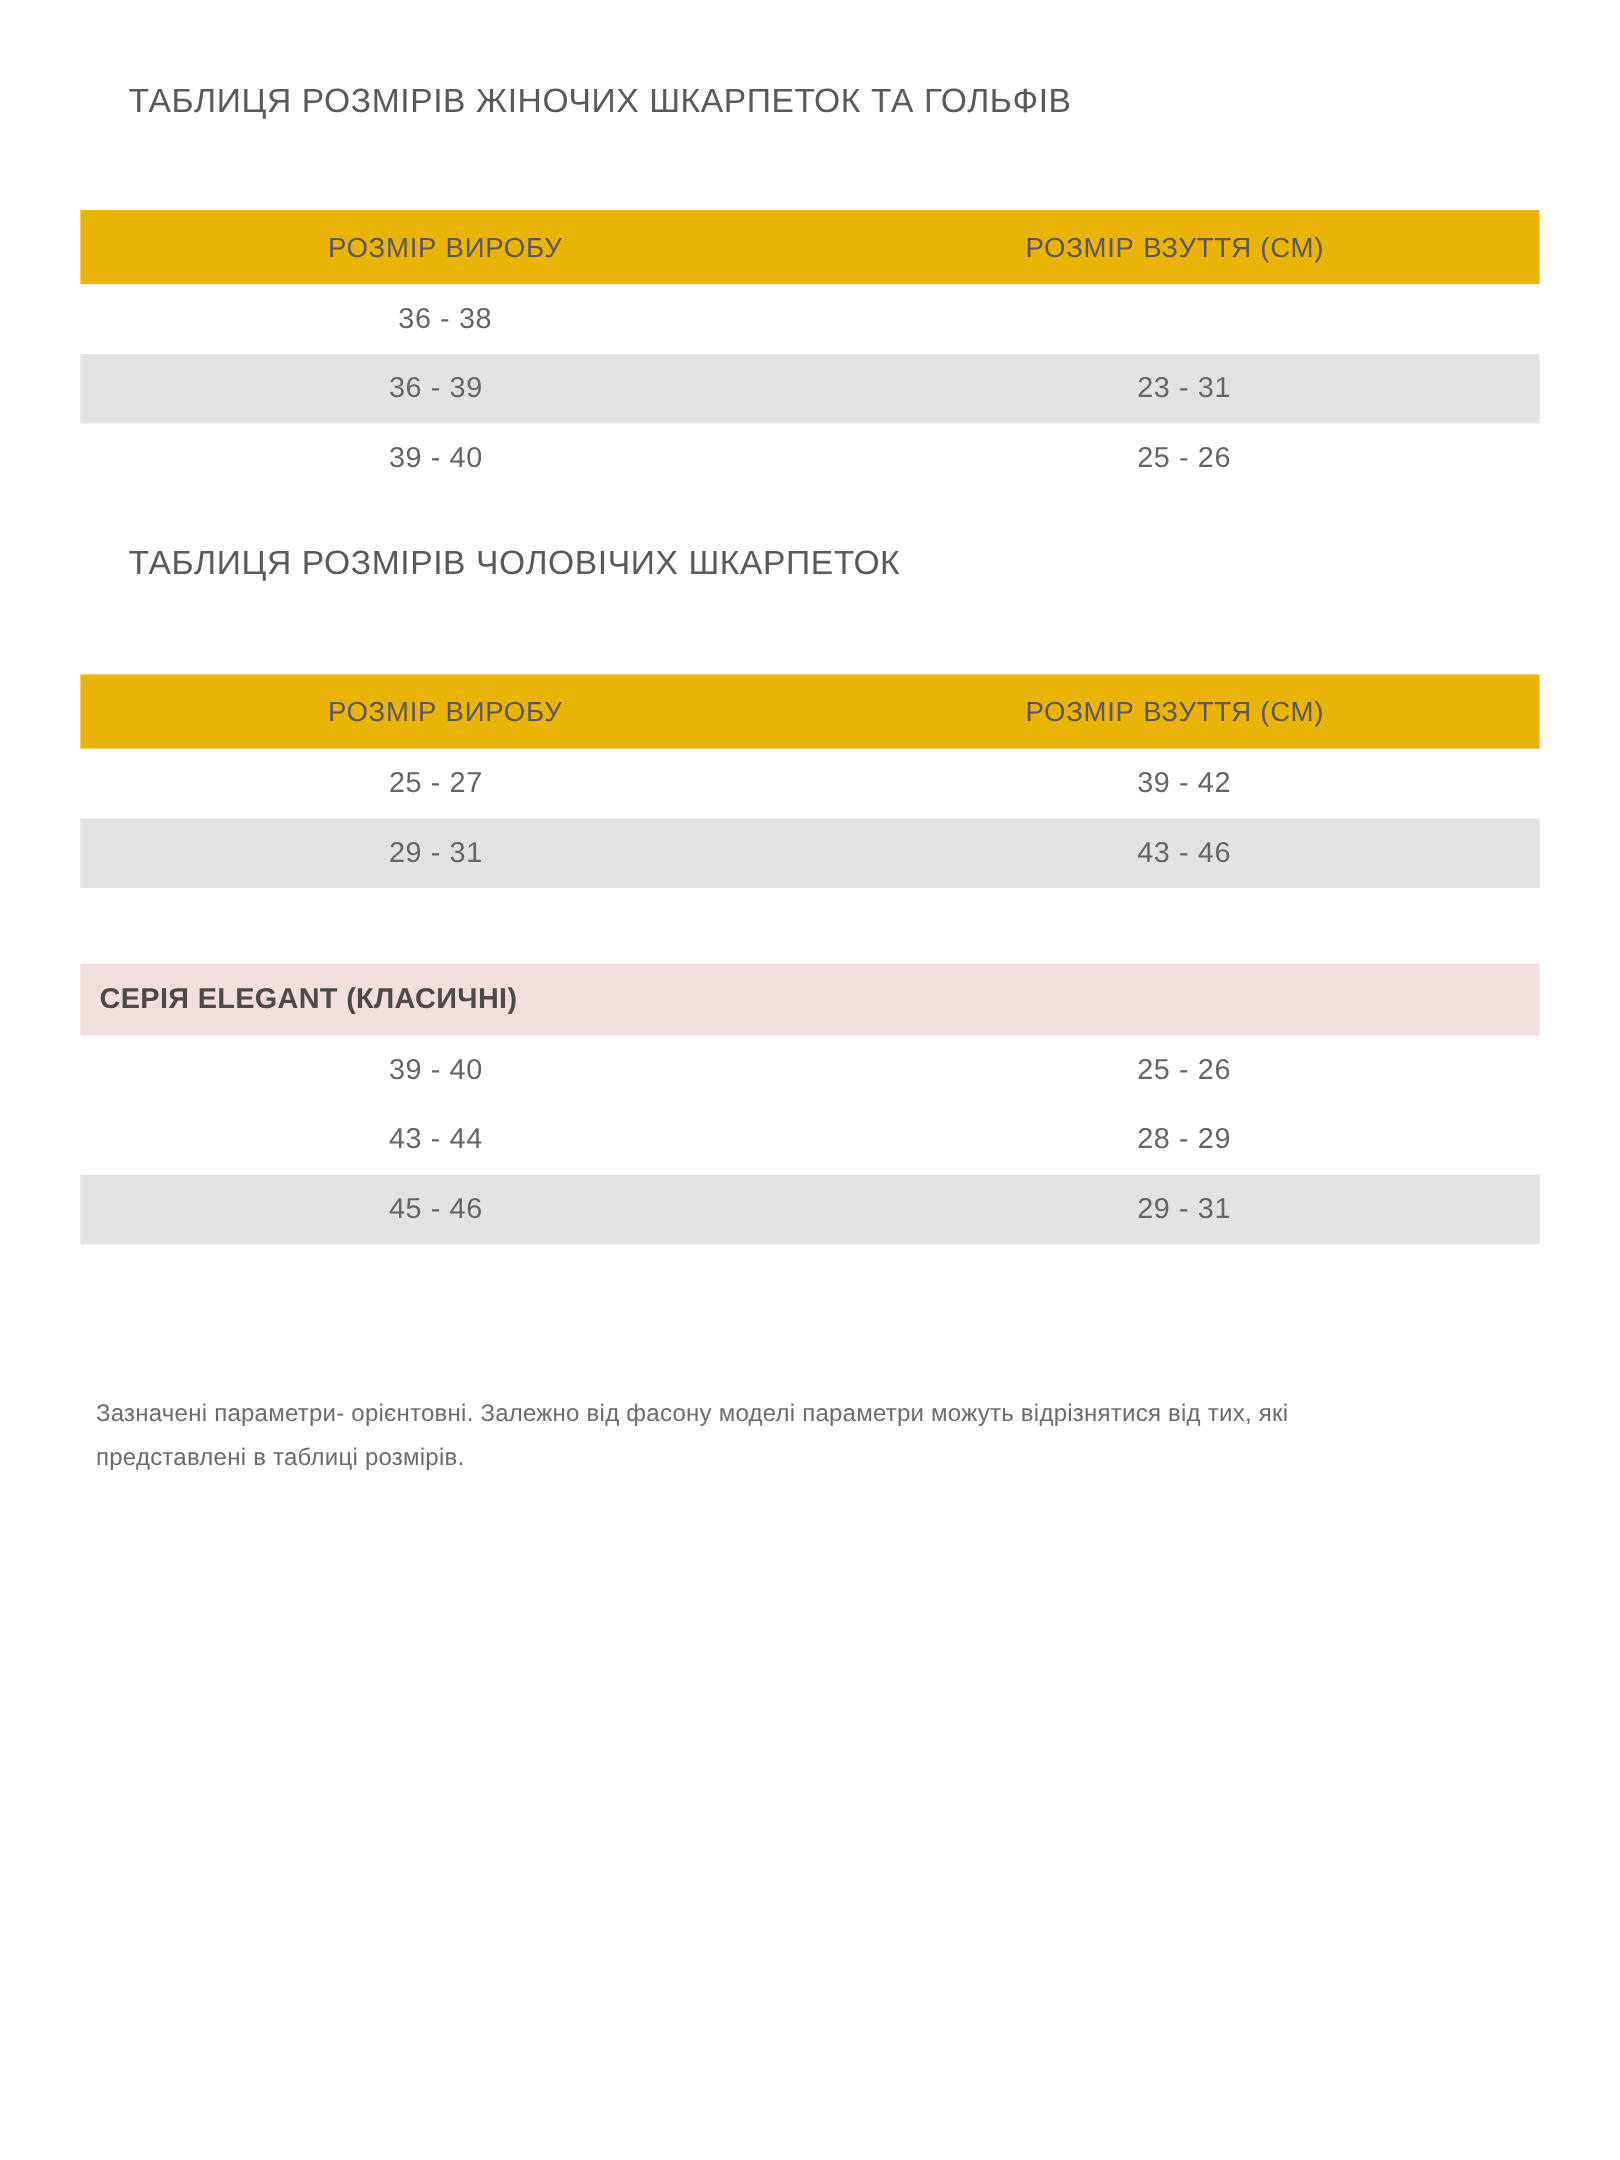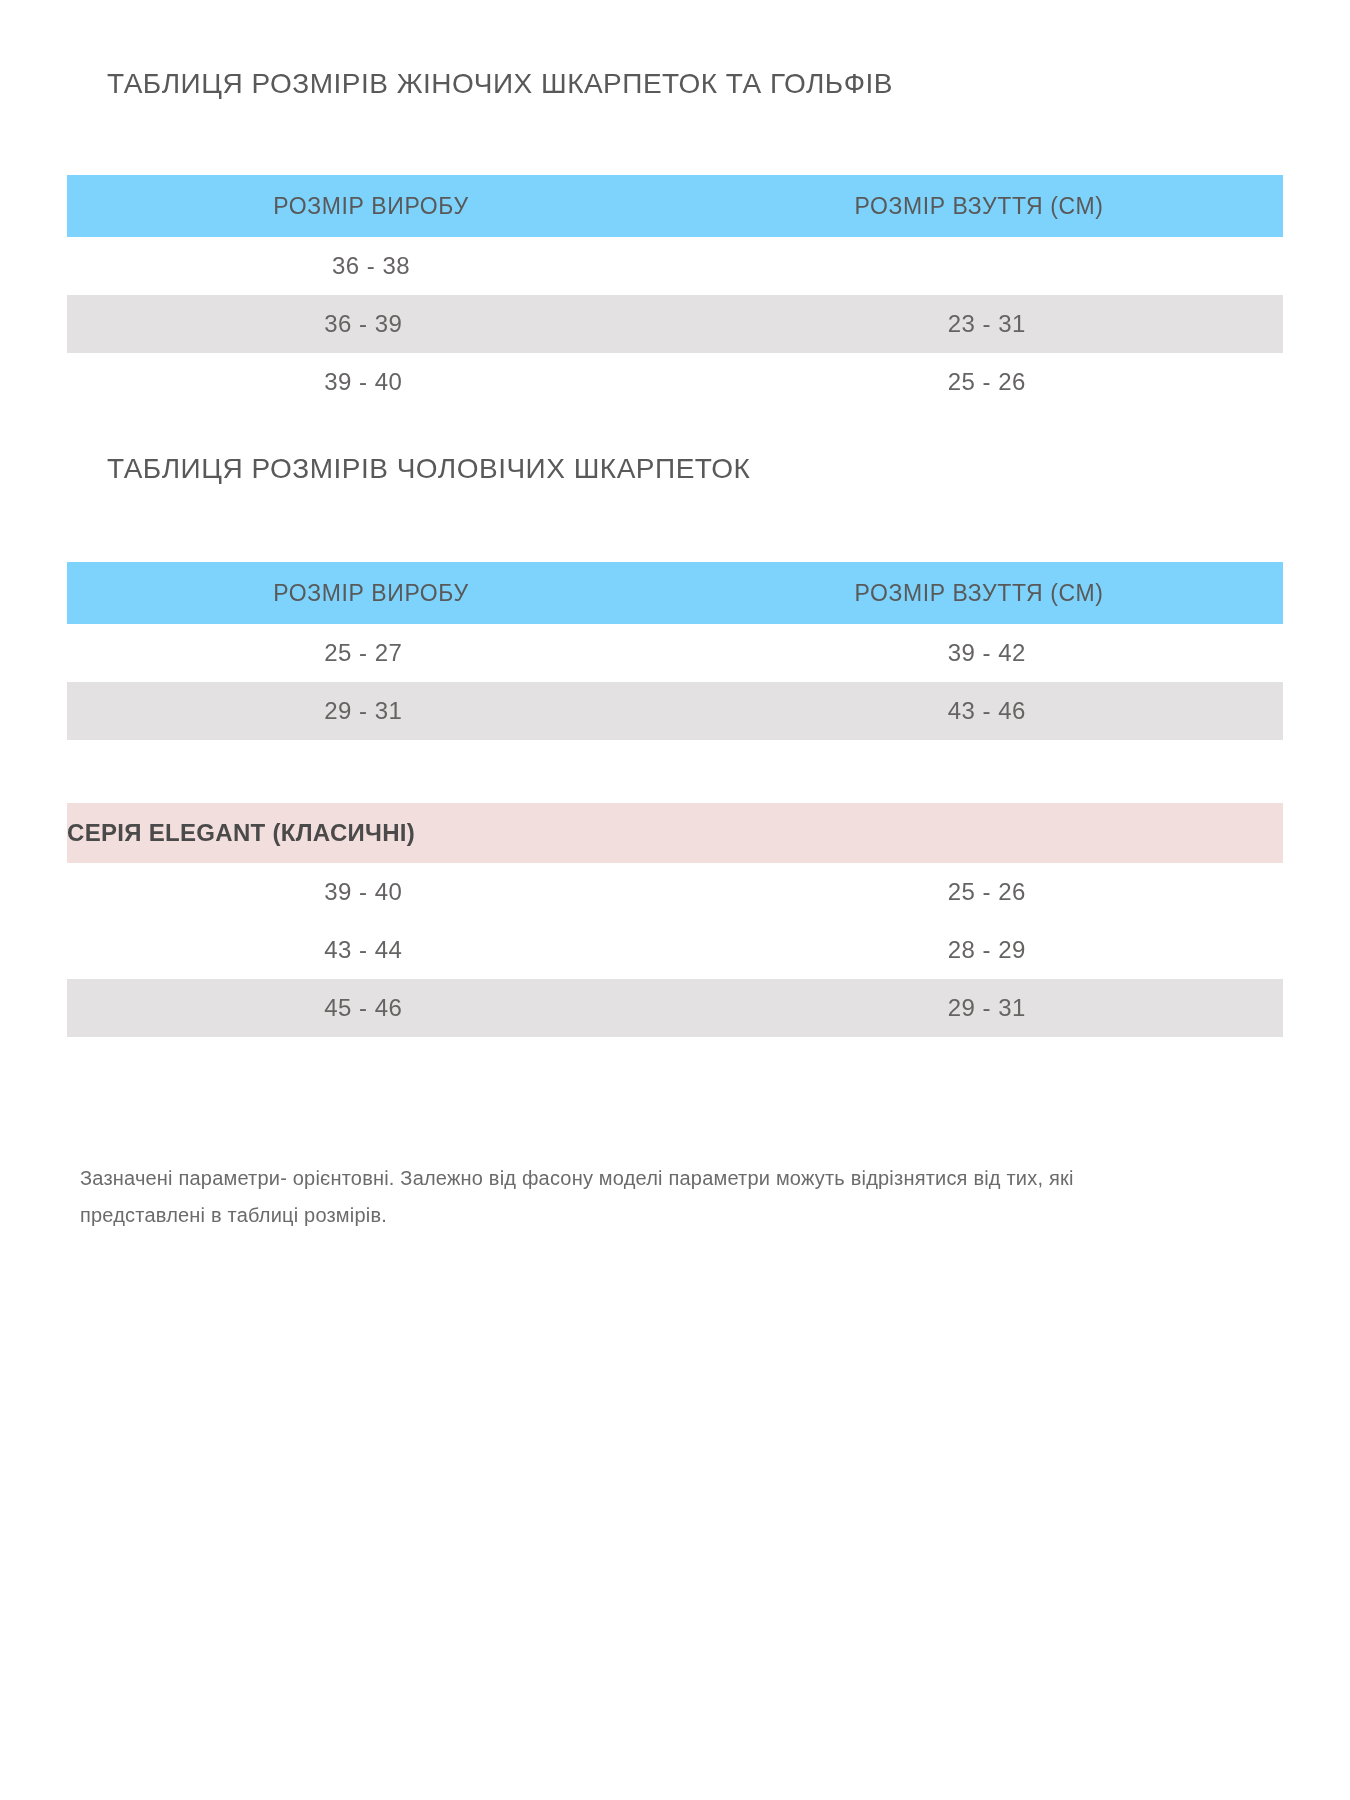--- a/index.html
+++ b/index.html
@@ -32,21 +32,21 @@
     left: 67px;
     width: 1216px;
   }
   #women-table { top: 175px; }
   #men-table   { top: 562px; }
   #elegant-table { top: 803px; }
 
   .thead {
     display: flex;
     height: 62px;
-    background: #7dd3fc;
+    background: #eab308;
     align-items: center;
   }
   .thead .th {
     width: 50%;
     text-align: center;
     color: #595959;
     font-size: 23px;
     letter-spacing: 0.6px;
   }
 
@@ -64,21 +64,21 @@
     color: #666363;
     font-size: 24px;
     letter-spacing: 0.5px;
   }
 
   .series-header {
     display: flex;
     align-items: center;
     height: 60px;
     background: #f2dedd;
-    padding-left: 0;
+    padding-left: 16px;
   }
   .series-header .label {
     font-size: 24px;
     font-weight: 700;
     color: #4a4a4a;
     letter-spacing: 0.3px;
   }
 
   .footnote {
     position: absolute;

